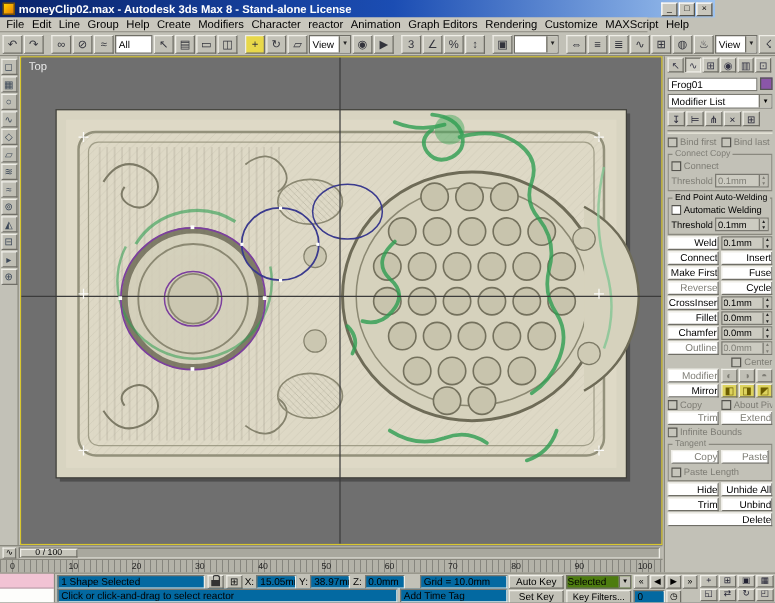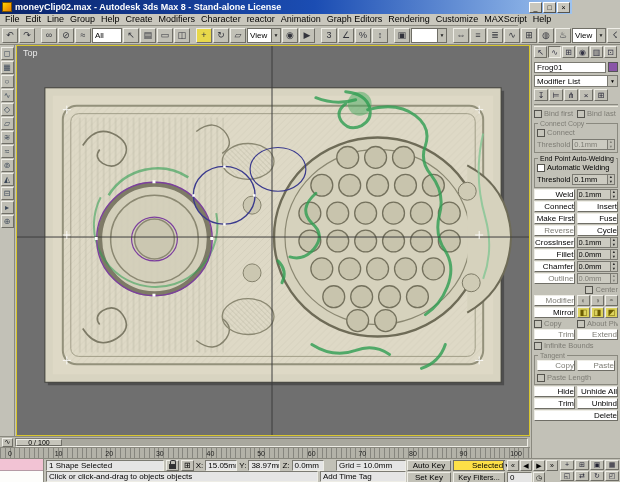--- a/index.html
+++ b/index.html
@@ -100,37 +100,37 @@
   .ticks{display:flex;justify-content:space-between;height:100%;align-items:center;padding:0 8px 0 8px;font-size:7px;color:#222}
 
   
   .statusbar{position:absolute;left:0;top:458px;width:620px;height:24px;background:#c2c1b7;border-top:1px solid #8a897f}
   .listener{position:absolute;left:0;top:0;width:44px;height:24px;border-right:1px solid #8a897f}
   .lrow{height:12px}
   .lrow.pink{background:#f2c3d4;border-bottom:1px solid #b59aa5}
   .lrow.white{background:#fdfdfb}
   .sb-grid{position:absolute;left:46px;right:214px;top:0;bottom:0;display:flex;flex-direction:column;justify-content:space-around;padding:1px 0}
   .sb-row{display:flex;align-items:center;gap:2px;height:11px}
-  .sunken{background:#e5e5e5;border:1px solid;border-color:#7b7a72 #eeede6 #eeede6 #7b7a72;height:11px;
+  .sunken{background:#0369a1;border:1px solid;border-color:#7b7a72 #eeede6 #eeede6 #7b7a72;height:11px;
     font-size:8px;line-height:9px;padding:0 2px;white-space:nowrap;overflow:hidden}
   .sel{width:118px}
   .cval{width:32px}
   .clabel{font-size:8px}
   .gridf{width:70px;margin-left:auto}
   .promptf{flex:1}
   .timetag{width:86px}
   .sbtn{height:11px;background:#c2c1b7;border:1px solid;border-color:#efeee7 #6f6e66 #6f6e66 #efeee7;
     font-size:8px;line-height:9px;text-align:center;padding:0 2px;white-space:nowrap}
   .lockicon{display:inline-block;width:7px;height:5px;background:#333;position:relative;top:1px}
   .lockicon::before{content:"";position:absolute;top:-4px;left:1px;width:4px;height:4px;border:1px solid #333;border-bottom:none;border-radius:2px 2px 0 0}
   .anim-cluster{position:absolute;right:62px;top:1px;display:flex;gap:2px}
   .anim-col{display:flex;flex-direction:column;gap:1px}
   .anim-col .sbtn{width:44px}
-  .anim-col .sdrop{width:52px;height:11px;background:#fde047;border:1px solid #6f6e66;font-size:8px;display:flex;
-    align-items:center;justify-content:space-between;padding-left:18px}
+  .anim-col .sdrop{width:52px;height:11px;background:#4d7c0f;border:1px solid #6f6e66;font-size:8px;display:flex;
+    align-items:center;justify-content:space-between;padding-left:0}
   .sdrop .da{font-size:5px;background:#c2c1b7;border-left:1px solid #6f6e66;width:9px;height:9px;line-height:9px;text-align:center}
   .anim-col .sbtn.kf{width:52px;font-size:7.5px}
   .transport{display:flex;flex-direction:column;gap:1px}
   .trow{display:flex;gap:1px}
   .tbt{width:12px;height:11px;background:#c2c1b7;border:1px solid;border-color:#efeee7 #6f6e66 #6f6e66 #efeee7;
     font-size:7px;line-height:9px;text-align:center}
   .framef{width:25px}
   .nav-grid{position:absolute;right:1px;top:1px;width:59px;display:grid;grid-template-columns:repeat(4,1fr);gap:1px}
   .navbtn{height:10px;background:#c2c1b7;border:1px solid;border-color:#efeee7 #6f6e66 #6f6e66 #efeee7;
     font-size:7px;line-height:8px;text-align:center;color:#223}
@@ -798,21 +798,21 @@
         <div class="sbtn">⊞</div>
         <span class="clabel">X:</span>
         <div class="sunken cval">15.05mm</div>
         <span class="clabel">Y:</span>
         <div class="sunken cval">38.97mm</div>
         <span class="clabel">Z:</span>
         <div class="sunken cval">0.0mm</div>
         <div class="sunken gridf">Grid = 10.0mm</div>
       </div>
       <div class="sb-row">
-        <div class="sunken promptf">Click or click-and-drag to objects objects</div>
+        <div class="sunken promptf">Click or click-and-drag to select reactor</div>
         <div class="sunken timetag">Add Time Tag</div>
       </div>
     </div>
     <div class="anim-cluster">
       <div class="anim-col">
         <div class="sbtn">Auto Key</div>
         <div class="sbtn">Set Key</div>
       </div>
       <div class="anim-col">
         <div class="sdrop">

